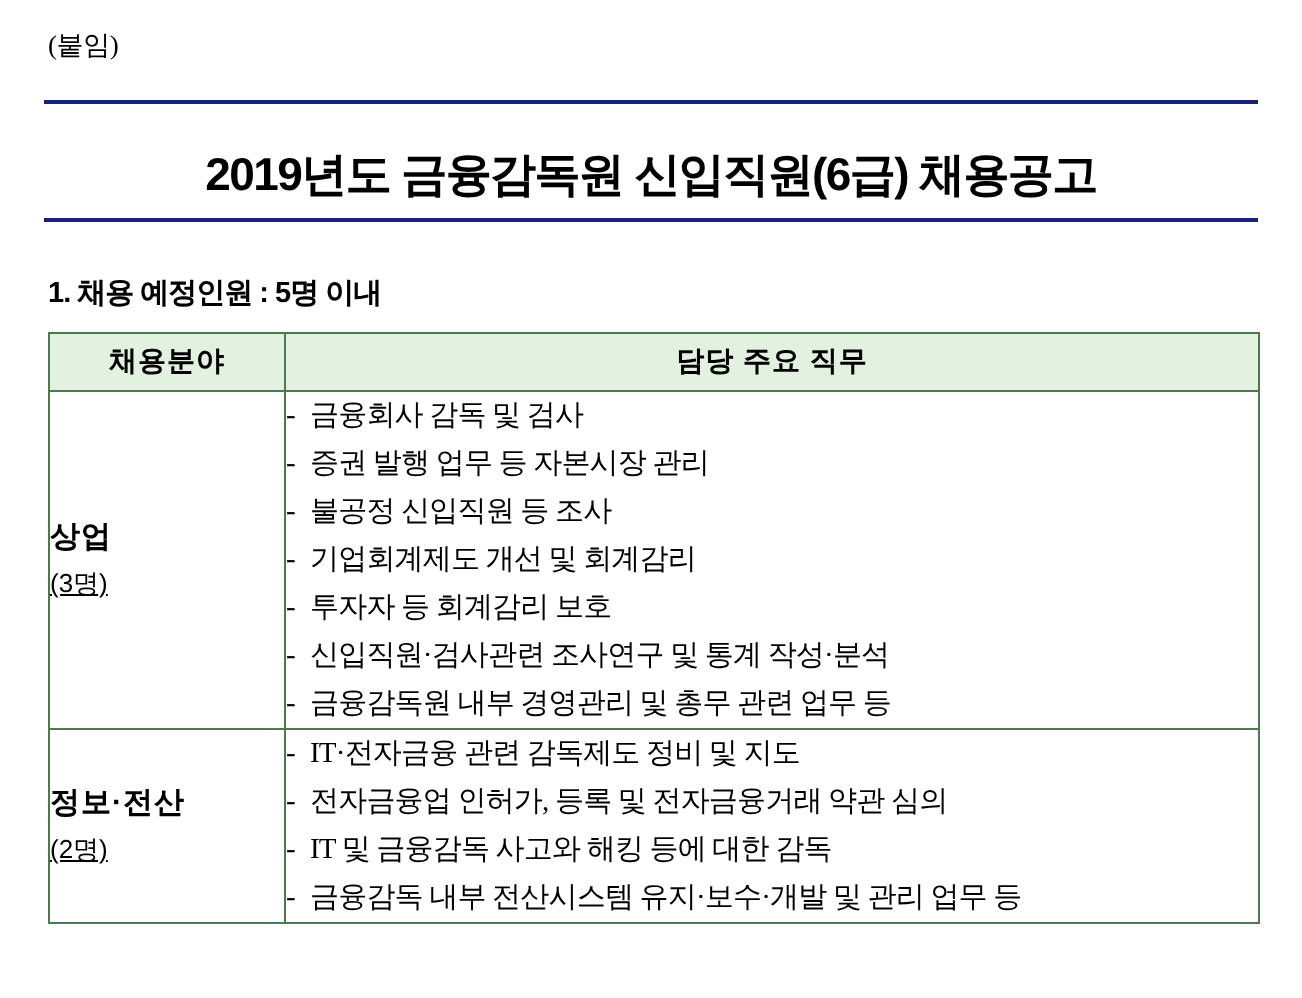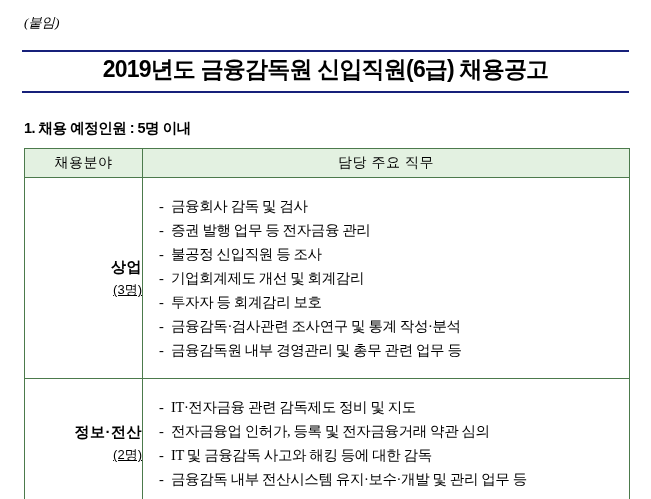--- a/index.html
+++ b/index.html
@@ -19,27 +19,26 @@
     width: 651px;
     height: 499px;
     box-sizing: border-box;
     padding: 10px 22px 0 22px;
   }
   .attach-note {
     font-size: 13.5px;
     line-height: 18px;
     margin: 4px 0 0 2px;
     letter-spacing: -0.2px;
-    font-style: italic;
   }
   .title-wrap {
     margin-top: 18px;
     border-top: 2.5px solid #17207a;
     border-bottom: 2.5px solid #17207a;
-    padding: 2px 0 7px 0;
+    padding: 20px 0 7px 0;
     text-align: center;
   }
   .doc-title {
     font-family: "Liberation Sans", "DejaVu Sans", sans-serif;
     font-size: 23px;
     font-weight: bold;
     letter-spacing: -0.8px;
     line-height: 30px;
     color: #000000;
     white-space: nowrap;
@@ -63,28 +62,28 @@
   table.recruit-table td {
     border: 1px solid #4c7a4c;
     padding: 0;
     vertical-align: middle;
   }
   thead th {
     background: #e3f1e1;
     height: 28px;
     font-family: "Liberation Sans", "DejaVu Sans", sans-serif;
     font-size: 14px;
-    font-weight: normal;
+    font-weight: bold;
     letter-spacing: 0.5px;
     color: #000;
   }
   col.c-field { width: 118px; }
   col.c-duty  { width: 487px; }
   td.field-cell {
-    text-align: right;
+    text-align: left;
     font-family: "Liberation Sans", "DejaVu Sans", sans-serif;
     padding: 6px 0;
   }
   .field-name {
     font-size: 15px;
     font-weight: bold;
     letter-spacing: 0.5px;
     line-height: 22px;
   }
   .field-count {
@@ -92,21 +91,21 @@
     font-weight: normal;
     line-height: 20px;
     margin-top: 2px;
     text-decoration: underline;
   }
   td.duty-cell {
     padding: 9px 10px 9px 14px;
   }
   ul.duty-list {
     list-style: none;
-    margin: 16px;
+    margin: 0;
     padding: 0;
   }
   ul.duty-list li {
     font-size: 14.5px;
     line-height: 24px;
     letter-spacing: -0.4px;
     white-space: nowrap;
     position: relative;
     padding-left: 12px;
   }
@@ -143,25 +142,25 @@
     </thead>
     <tbody>
       <tr>
         <td class="field-cell">
           <div class="field-name">상업</div>
           <div class="field-count">(3명)</div>
         </td>
         <td class="duty-cell">
           <ul class="duty-list">
             <li>금융회사 감독 및 검사</li>
-            <li>증권 발행 업무 등 전자금융 관리</li>
+            <li>증권 발행 업무 등 자본시장 관리</li>
             <li>불공정 신입직원 등 조사</li>
             <li>기업회계제도 개선 및 회계감리</li>
             <li>투자자 등 회계감리 보호</li>
-            <li>금융감독·검사관련 조사연구 및 통계 작성·분석</li>
+            <li>신입직원·검사관련 조사연구 및 통계 작성·분석</li>
             <li>금융감독원 내부 경영관리 및 총무 관련 업무 등</li>
           </ul>
         </td>
       </tr>
       <tr>
         <td class="field-cell">
           <div class="field-name">정보·전산</div>
           <div class="field-count">(2명)</div>
         </td>
         <td class="duty-cell">

